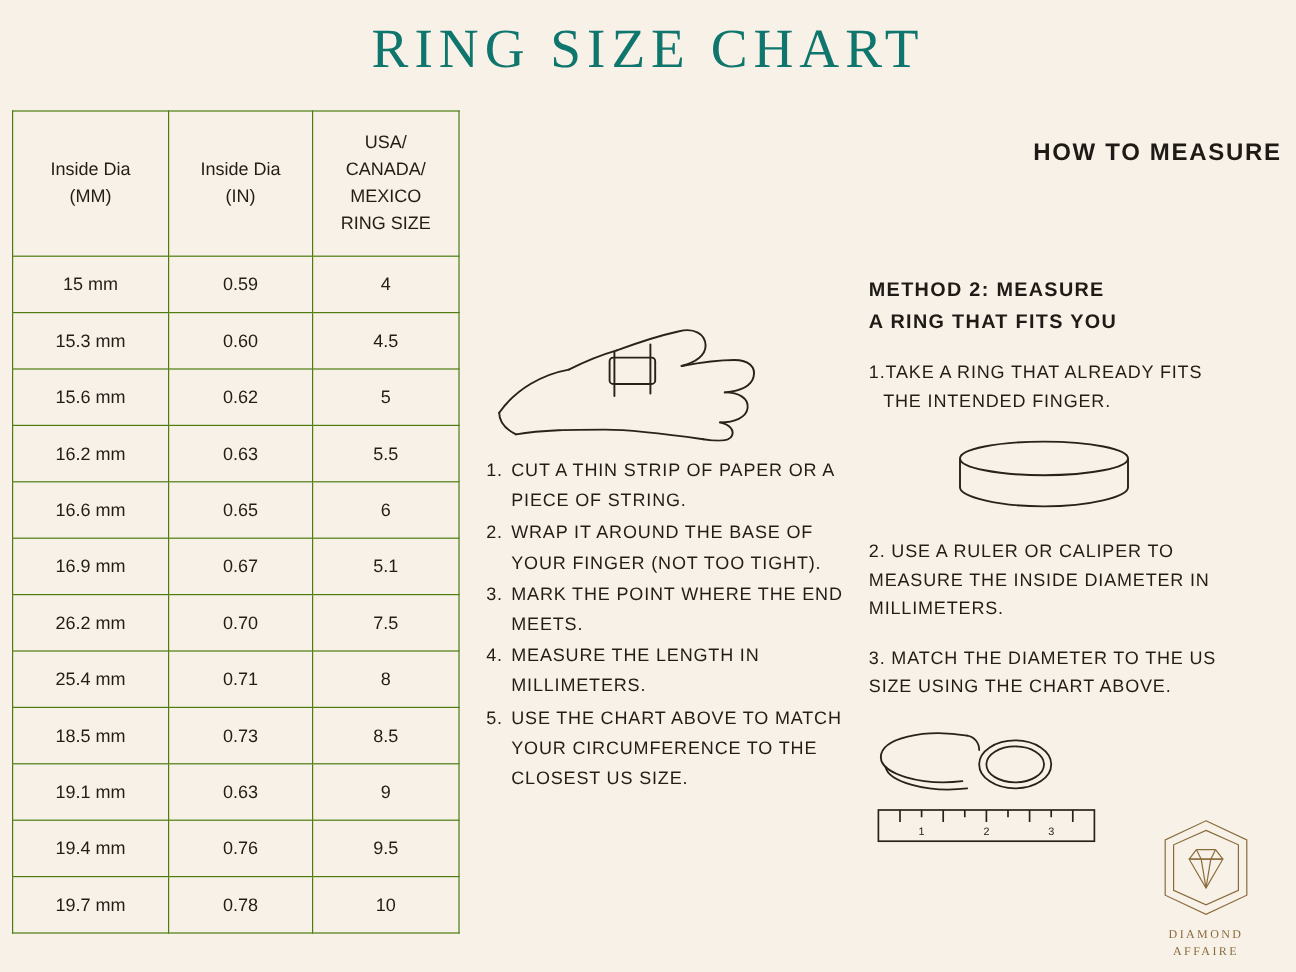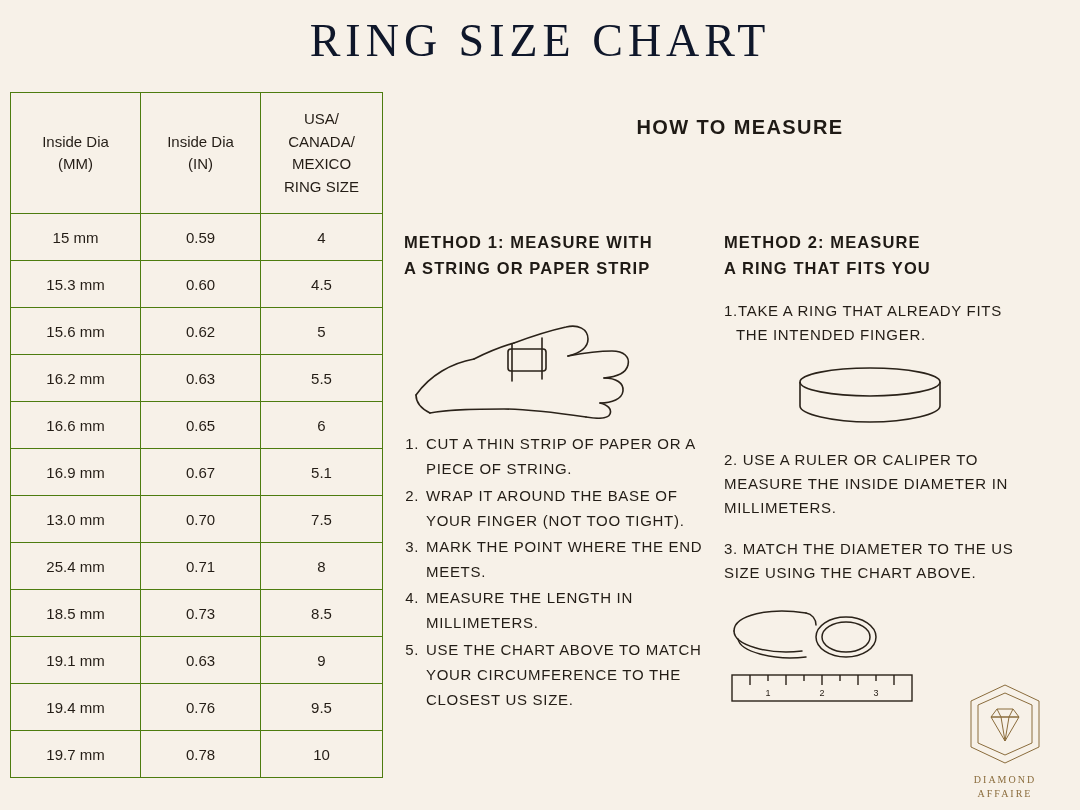--- a/index.html
+++ b/index.html
@@ -19,21 +19,21 @@
     position: relative;
     width: 1080px;
     height: 810px;
   }
   .title {
     text-align: center;
     font-family: "Liberation Serif", serif;
     font-size: 46px;
     letter-spacing: 5px;
     font-weight: 400;
-    color: #0f172a;
+    color: #0f766e;
     padding-top: 16px;
     line-height: 1.1;
   }
 
   
   .table-wrap {
     position: absolute;
     left: 10px;
     top: 92px;
     width: 372px;
@@ -69,21 +69,21 @@
 
   
   .right {
     position: absolute;
     left: 396px;
     top: 112px;
     width: 672px;
     height: 690px;
   }
   .how-to {
-    text-align: center;
+    text-align: right;
     font-size: 20px;
     font-weight: bold;
     letter-spacing: 1.4px;
     line-height: 1.5;
     color: #1f1a15;
     margin-left: 16px;
   }
   .cols {
     position: absolute;
     top: 118px;
@@ -215,21 +215,21 @@
             <td>16.6 mm</td>
             <td>0.65</td>
             <td>6</td>
           </tr>
         <tr>
             <td>16.9 mm</td>
             <td>0.67</td>
             <td>5.1</td>
           </tr>
         <tr>
-            <td>13.0 mm</td>
+            <td>26.2 mm</td>
             <td>0.70</td>
             <td>7.5</td>
           </tr>
         <tr>
             <td>25.4 mm</td>
             <td>0.71</td>
             <td>8</td>
           </tr>
         <tr>
             <td>18.5 mm</td>
@@ -257,24 +257,20 @@
 
   <div class="right">
 
     <div class="how-to">
       <div>HOW TO MEASURE</div>
     </div>
 
     <div class="cols">
 
       <div class="col-left">
-        <div class="method-head">
-          <div>METHOD 1: MEASURE WITH</div>
-          <div>A STRING OR PAPER STRIP</div>
-        </div>
 
         <svg class="art" width="280" height="122" viewBox="0 0 280 122" style="margin:16px 0 12px 4px;">
           <g fill="none" stroke="#2a2219" stroke-width="1.6" stroke-linecap="round" stroke-linejoin="round">
             <path d="M8 98 C 22 78, 44 66, 66 62"></path>
             <path d="M66 62 C 78 56, 92 50, 106 46"></path>
             <path d="M106 46 C 122 40, 140 34, 158 30 C 170 27, 180 32, 180 42 C 180 50, 172 56, 160 59"></path>
             <path d="M160 59 C 176 56, 192 54, 204 54 C 216 54, 222 60, 220 68 C 218 76, 208 80, 196 81"></path>
             <path d="M196 81 C 208 81, 216 86, 215 94 C 214 102, 204 106, 192 106"></path>
             <path d="M192 106 C 200 108, 204 112, 202 117 C 200 122, 190 122, 178 120"></path>
             <path d="M178 120 C 150 116, 120 112, 96 112 C 70 112, 44 112, 22 116"></path>

